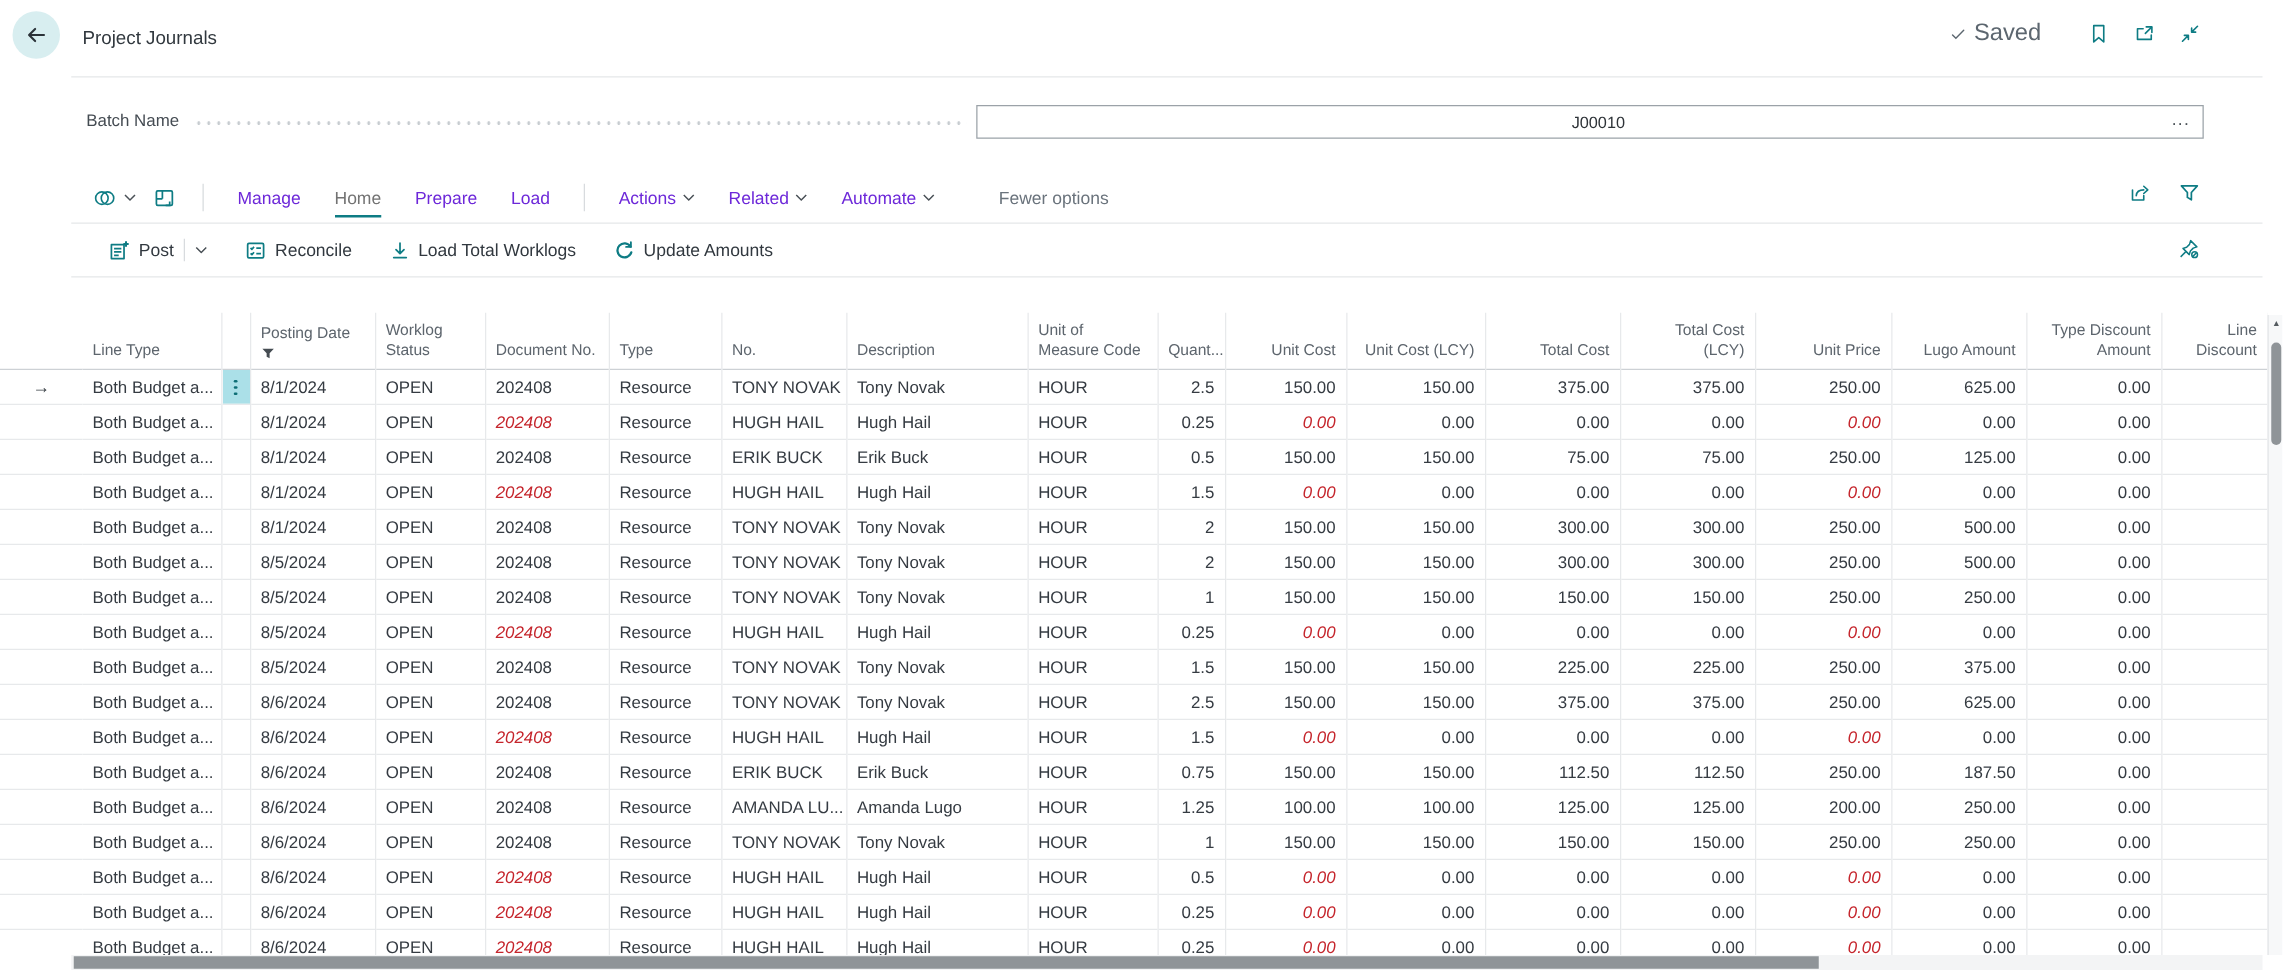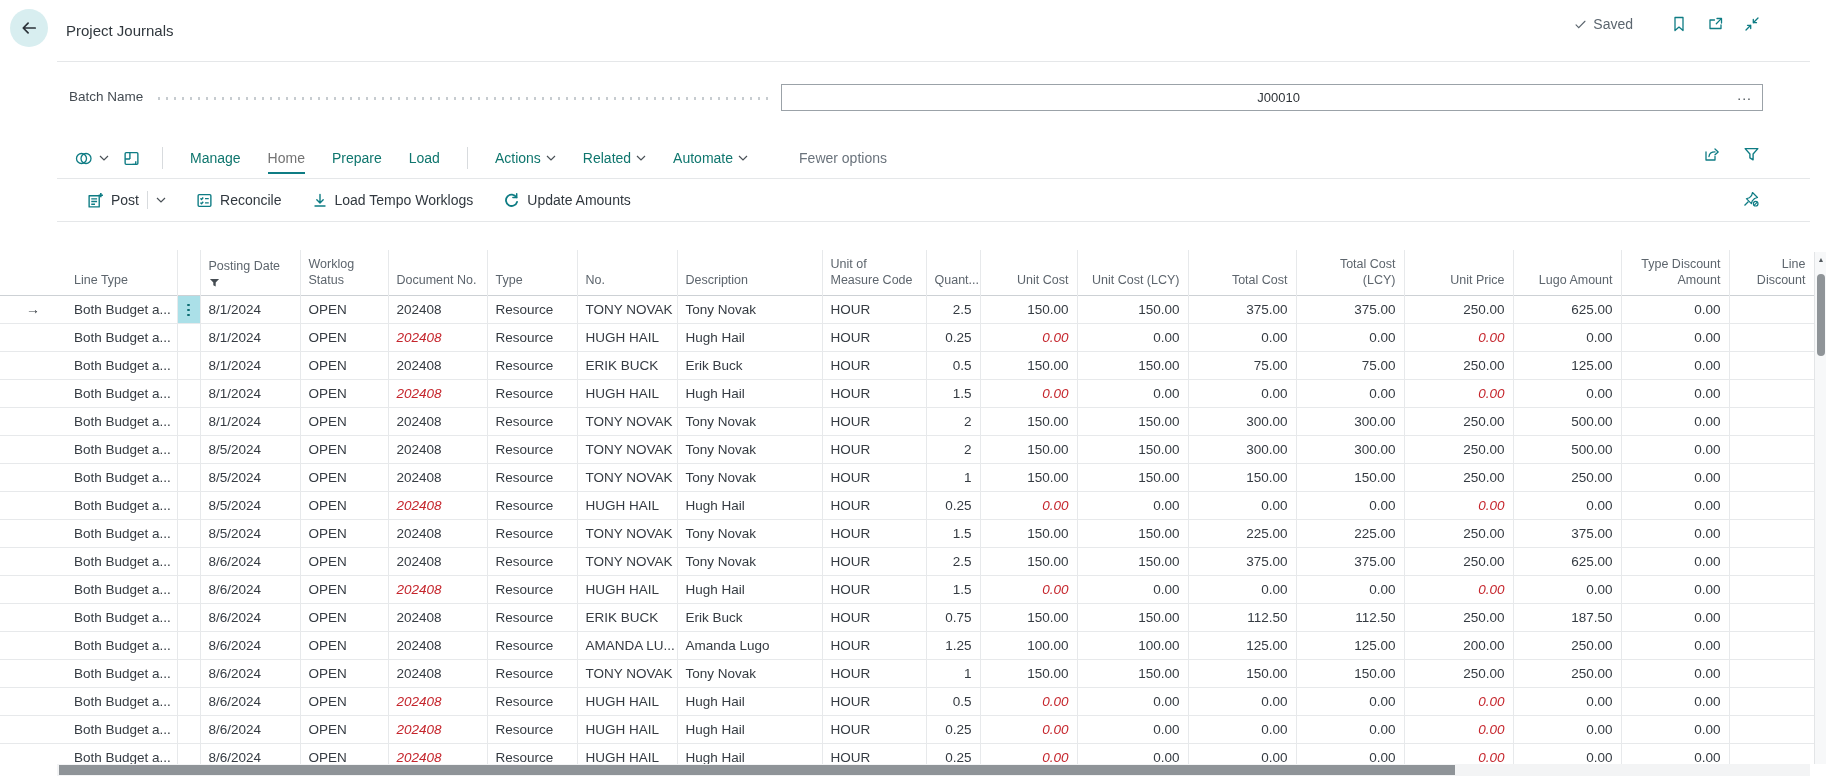--- a/index.html
+++ b/index.html
@@ -10,39 +10,39 @@
   }
   svg { display:block; }
   .teal { color:#0E7C84; }
 
   
   .topbar { position:absolute; left:0; top:0; width:1826px; height:62px; }
   .back-btn { position:absolute; left:10px; top:9px; width:38px; height:38px; border-radius:50%;
     background:#D8EEF0; display:flex; align-items:center; justify-content:center; cursor:pointer; }
   .page-title { position:absolute; left:66px; top:22px; font-size:15px; color:#31383E; }
   .topbar-right { position:absolute; right:66px; top:16px; display:flex; align-items:center; gap:20px; }
-  .saved { display:flex; align-items:center; gap:6px; font-size:14px; color:#5C666F; margin-right:18px; }
+  .saved { display:flex; align-items:center; gap:6px; font-size:19px; color:#5C666F; margin-right:18px; }
   .icon-btn { cursor:pointer; display:flex; align-items:center; }
   .top-divider { position:absolute; left:57px; right:16px; top:61px; border-top:1px solid #E5E7E9; }
 
   
   .batch-row { position:absolute; left:3px; top:76px; width:1826px; height:40px;text-align:center; }
   .batch-label { position:absolute; left:66px; top:13px; font-size:13.5px; color:#444B52; }
   .batch-leader { position:absolute; left:152px; top:21px; width:618px; height:3px;
     background-image:radial-gradient(circle, #C7CCD0 1.2px, transparent 1.3px);
     background-size:8px 3px; background-repeat:repeat-x; }
   .batch-input { position:absolute; left:778px; top:8px; width:982px; height:27px;
     border:1px solid #9BA2A8; background:#fff; display:flex; align-items:center; }
   .batch-input .value { flex:1; font-size:13px; color:#2E3338; padding-left:8px;margin-left:40px; }
   .batch-input .assist { font-size:14px; color:#4A5157; padding:0 10px 6px 10px; cursor:pointer; letter-spacing:1px; }
 
   
   .ribbon { position:absolute; left:0; top:140px; width:1826px; height:36px;
     display:flex; align-items:center; padding-left:74px; font-size:14px; }
-  .ribbon .item { display:flex; align-items:center; gap:5px; margin-right:27px; color:#0f766e; cursor:pointer; white-space:nowrap; }
+  .ribbon .item { display:flex; align-items:center; gap:5px; margin-right:27px; color:#6d28d9; cursor:pointer; white-space:nowrap; }
   .ribbon .sep { width:1px; height:22px; background:#D8DBDE; margin-right:27px; }
   .ribbon .tab-active { color:#737373; position:relative; }
   .ribbon .tab-active::after { content:""; position:absolute; left:0; right:0; bottom:-8px; height:2px; background:#0E7C84; }
   .ribbon .muted { color:#6A737C;margin-left:24px; }
   .ribbon-right { position:absolute; right:66px; top:146px; display:flex; gap:22px; }
   .ribbon-divider { position:absolute; left:57px; right:16px; top:178px; border-top:1px solid #E5E7E9; }
 
   
   .toolbar { position:absolute; left:0; top:184px; width:1615px; height:32px;
     display:flex; align-items:center; padding-left:87px; font-size:14px; color:#31383F; }
@@ -224,21 +224,21 @@
     </span>
     <span>Reconcile</span>
   </span>
   <span class="action">
     <span>
       <svg width="16" height="17" viewBox="0 0 16 16" fill="none" stroke="#0E7C84" stroke-width="1.4" stroke-linecap="round" stroke-linejoin="round">
           <path d="M8 2v8M4.8 7.2L8 10.4l3.2-3.2"></path>
           <path d="M3 13.5h10"></path>
         </svg>
     </span>
-    <span>Load Tempo Worklogs</span>
+    <span>Load Total Worklogs</span>
   </span>
   <span class="action">
     <span>
       <svg width="17" height="17" viewBox="0 0 16 16" fill="none" stroke="#0E7C84" stroke-width="1.7" stroke-linecap="round">
           <path d="M13.2 9.3A5.3 5.3 0 1 1 12.6 5"></path>
           <path d="M12.9 1.6v3.6H9.3" stroke-width="1.4"></path>
         </svg>
     </span>
     <span>Update Amounts</span>
   </span>

